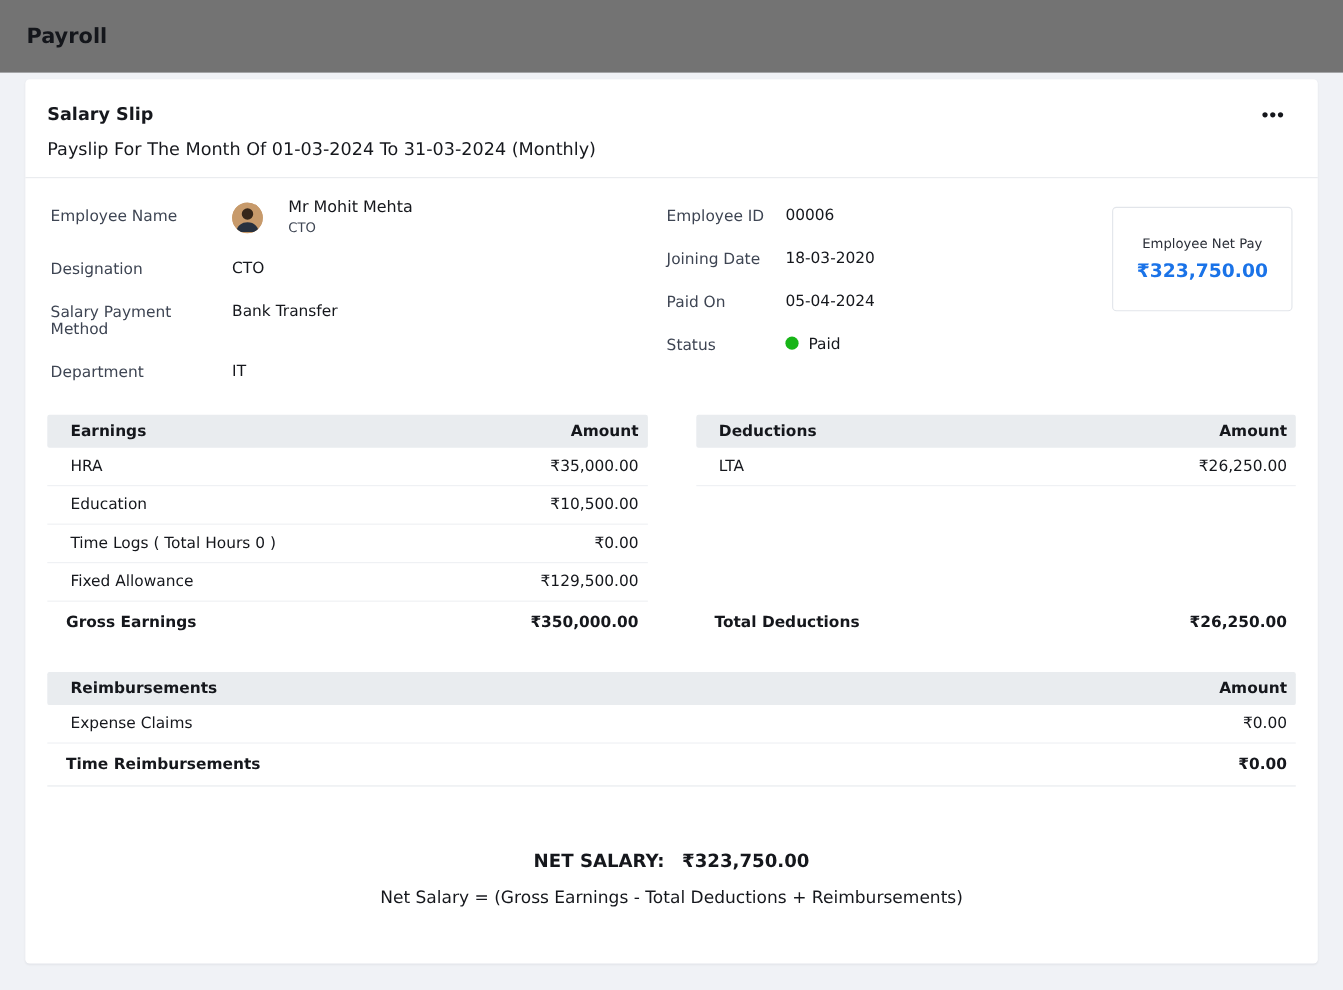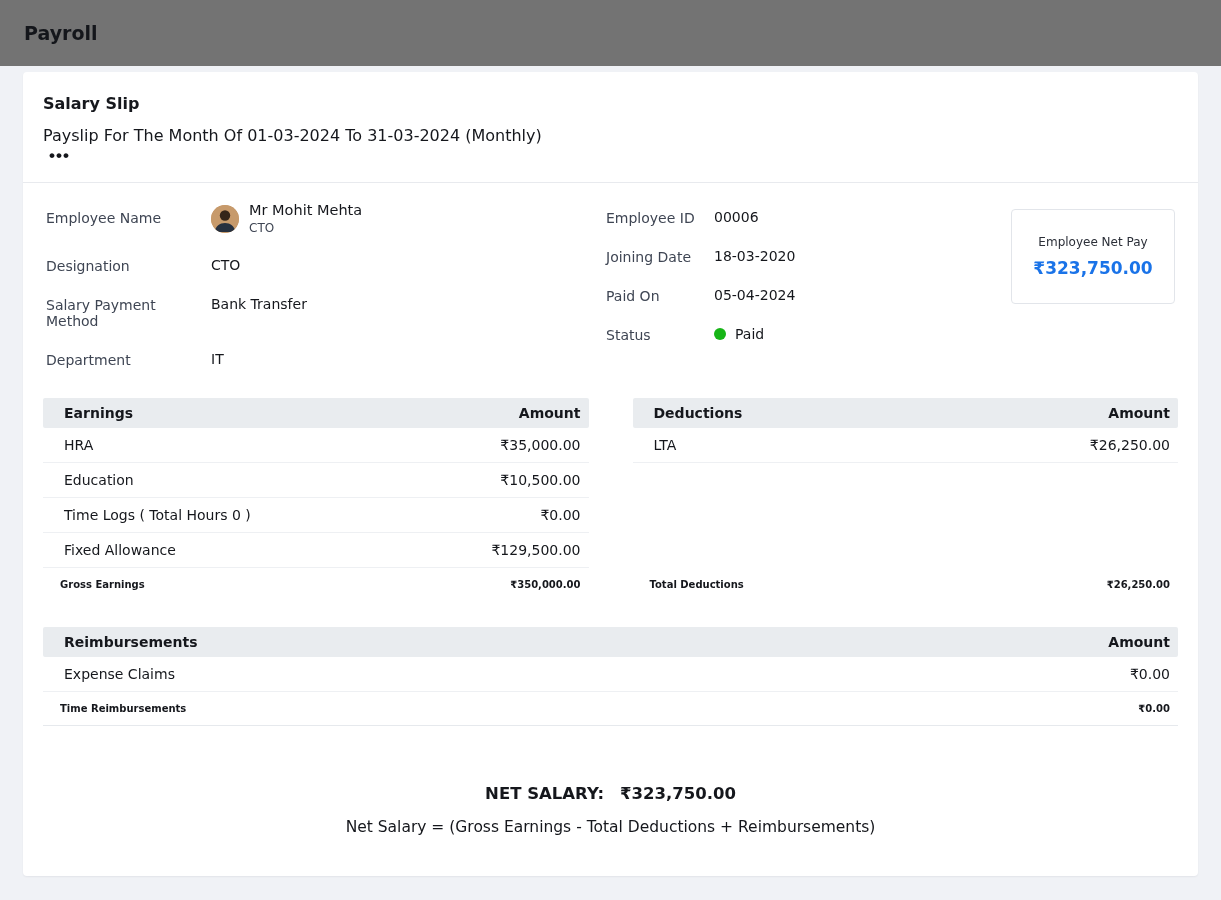--- a/index.html
+++ b/index.html
@@ -17,41 +17,41 @@
   }
   .page-title { font-size:19px; font-weight:bold; color:#14161b; margin:0; }
 
   .card {
     margin:6px 23px 0; background:#ffffff; border-radius:4px;
     box-shadow:0 1px 2px rgba(16,24,40,.06);
     min-height:804px;
   }
   .card-header {
     display:flex; justify-content:space-between; align-items:flex-start;
-    padding:22px 24px 16px 20px; border-bottom:1px solid #e8eaee;flex-direction:column;
+    padding:22px 24px 16px 20px; border-bottom:1px solid #e8eaee;
   }
   .card-title { font-size:16px; font-weight:bold; margin:0 0 13px 0; }
   .card-subtitle { font-size:16px; font-weight:500; color:#15171c; }
   .more-btn {
     background:none; border:none; cursor:pointer; padding:2px 6px;
     font-size:17px; font-weight:bold; color:#15171c; letter-spacing:1px; line-height:1;
   }
 
   .card-body { padding:26px 20px 40px; }
 
   
   .details { display:flex; align-items:flex-start; padding:0 3px; }
   .d-left  { width:560px; }
   .d-right { width:310px; }
   .d-row   { display:flex; align-items:flex-start; margin-bottom:22px; font-size:14px; }
   .d-left .d-label  { width:165px; color:#3e4553; flex:none; padding-top:1px; }
   .d-right .d-label { width:108px; color:#3e4553; flex:none; padding-top:1px; }
   .d-value { color:#15171c; }
 
-  .person { display:flex; align-items:center; gap:10px; margin-top:-7px; }
+  .person { display:flex; align-items:center; gap:23px; margin-top:-7px; }
   .avatar { width:28px; height:28px; border-radius:50%; overflow:hidden; flex:none; background:#c79a6b; }
   .person-name { font-size:14.5px; color:#15171c; }
   .person-role { font-size:12px; color:#3e4553; margin-top:3px; }
 
   .status-dot {
     display:inline-block; width:12px; height:12px; border-radius:50%;
     background:var(--status-green,#17b517); margin-right:9px; vertical-align:-1px;
   }
 
   .netpay-box {
@@ -71,21 +71,21 @@
     background:#e9ecef; padding:7px 8px 7px 21px;
     font-weight:bold; font-size:14px; color:#15171c; border-radius:2px;
   }
   .t-row {
     display:flex; justify-content:space-between; align-items:center;
     padding:9px 8px 9px 21px; font-size:14px; color:#15171c;
     border-bottom:1px solid #eef0f3;
   }
   .t-total {
     display:flex; justify-content:space-between; align-items:flex-start;
-    padding:11px 8px 11px 17px; font-size:10px; font-weight:bold; color:#15171c;
+    padding:11px 8px 11px 17px; font-size:14px; font-weight:bold; color:#15171c;
     margin-top:auto;
   }
   .reimb-block { margin-top:26px; }
   .reimb-block .t-total { border-bottom:1px solid #e6e9ed; }
 
   
   .net-salary { margin-top:58px; text-align:center; }
   .ns-line  { font-size:16.5px; font-weight:bold; color:#15171c; }
   .ns-label { margin-right:16px; }
   .ns-formula { margin-top:15px; font-size:15.5px; font-weight:500; color:#15171c; }

